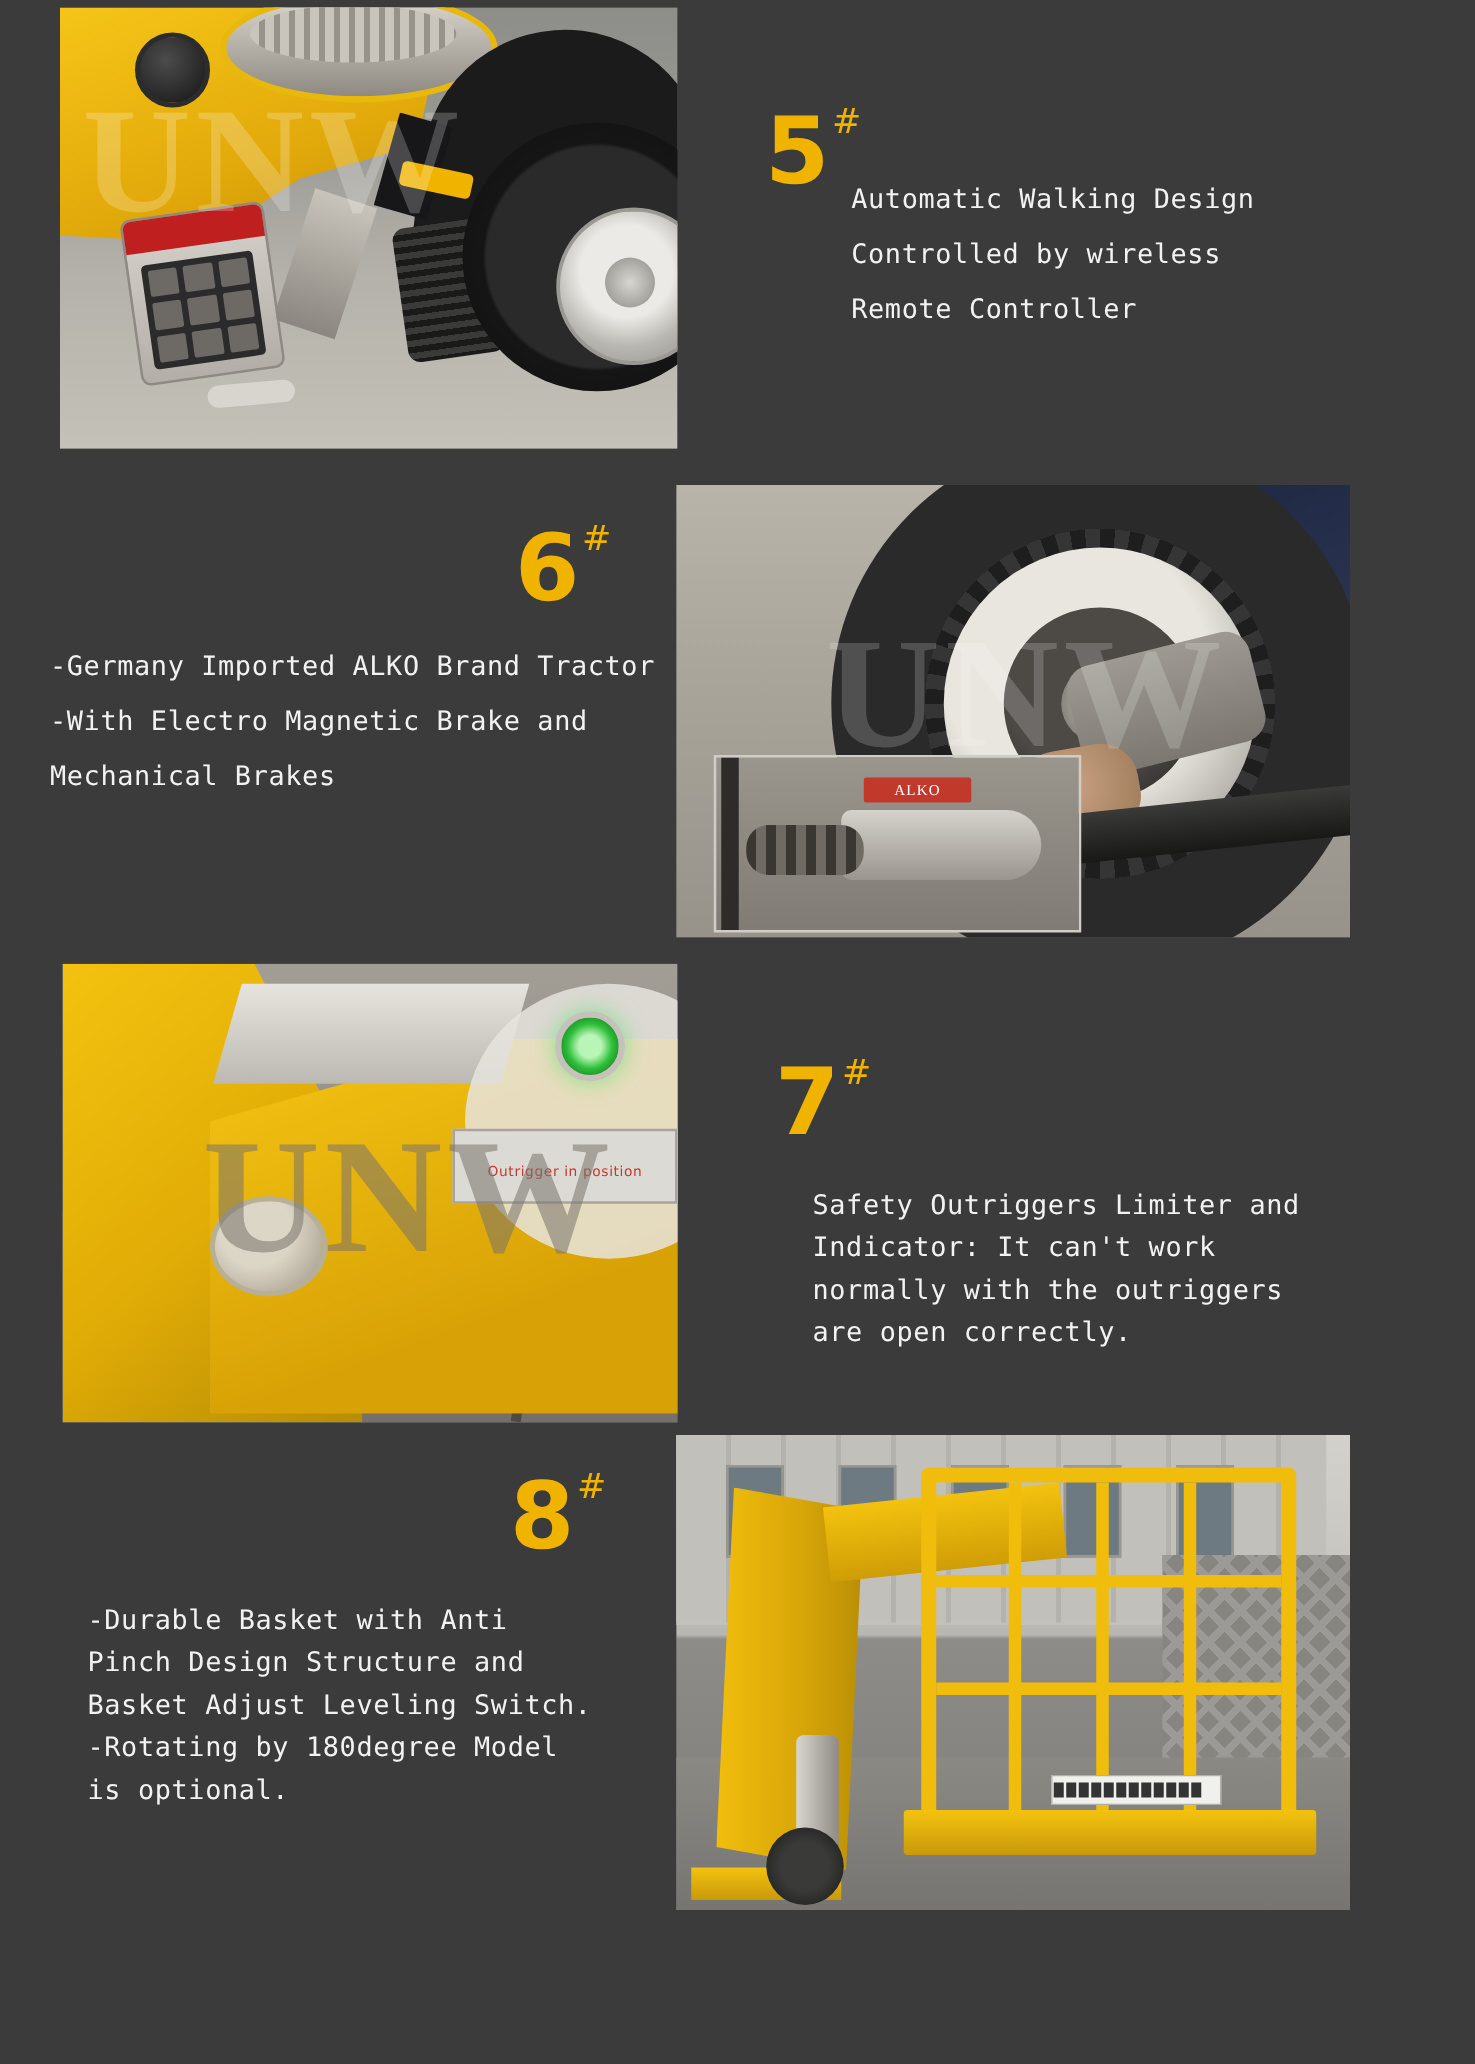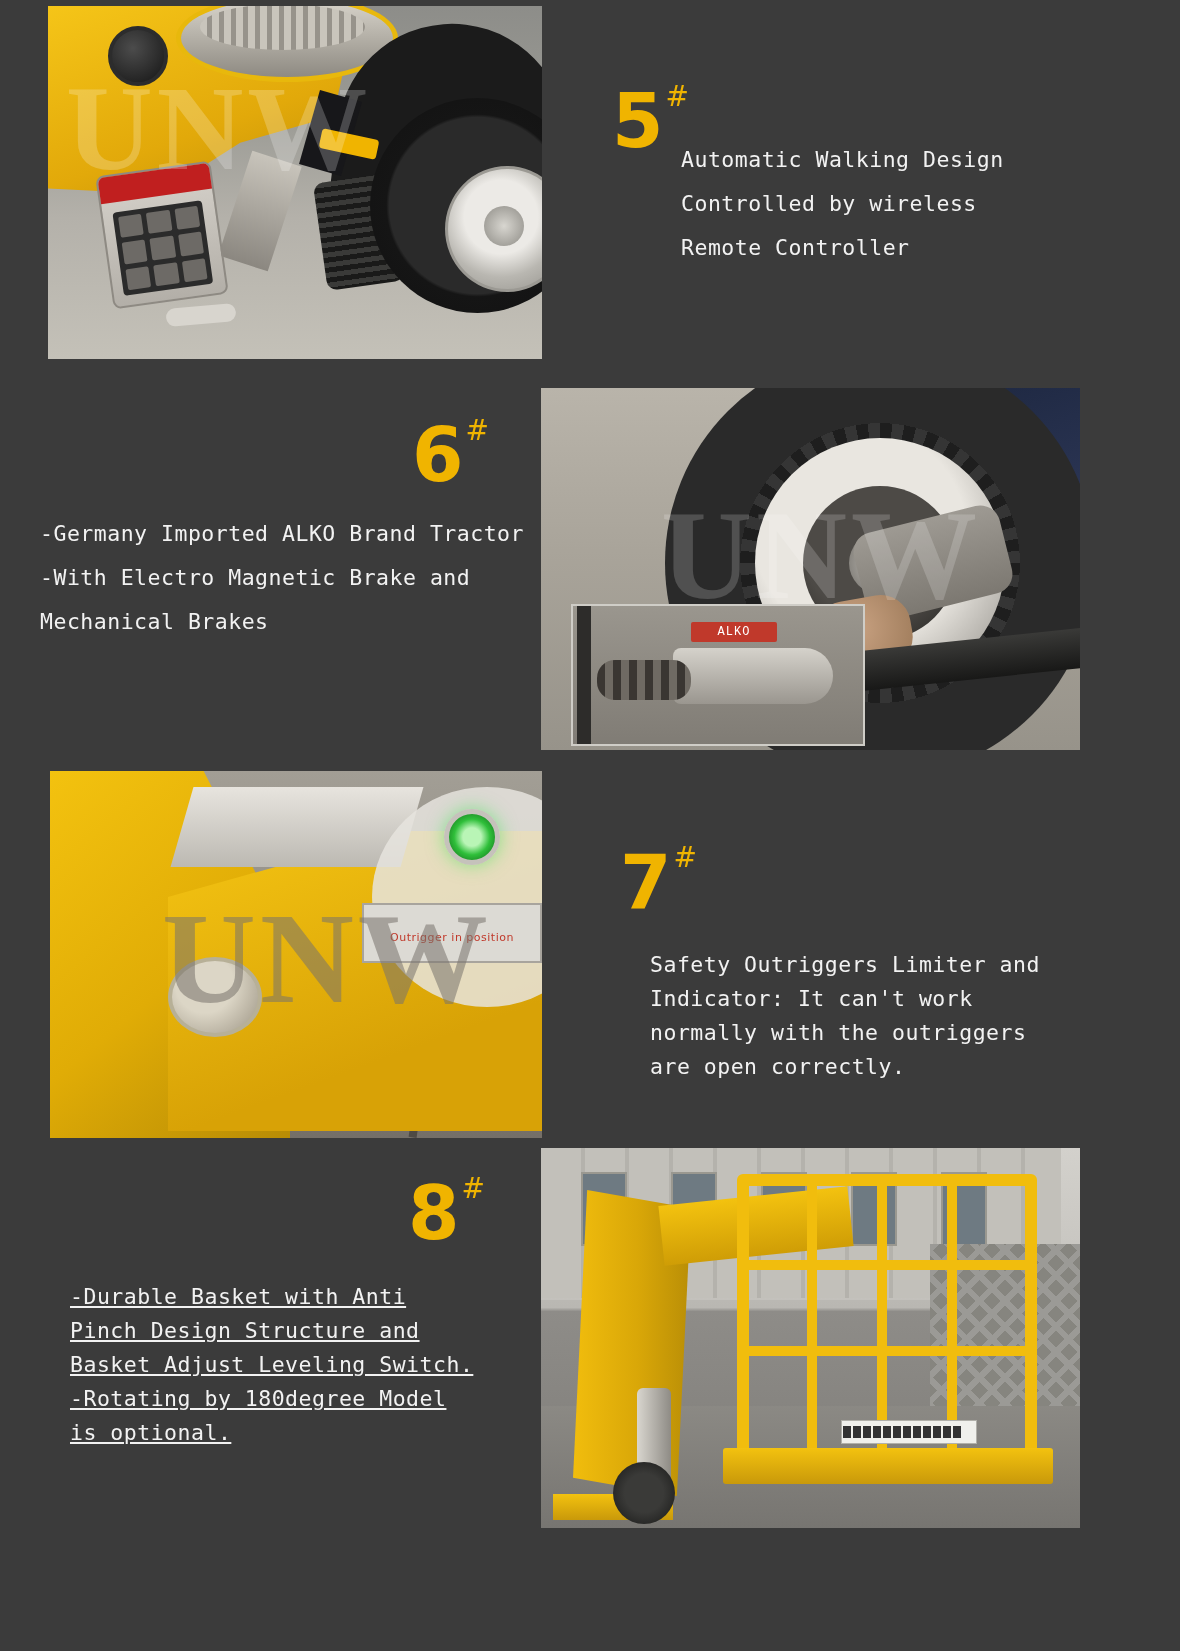--- a/index.html
+++ b/index.html
@@ -223,21 +223,21 @@
     border-radius: 8px 28px 28px 8px;
   }
   #photo2 .inset .spring {
     position: absolute; left: 24px; top: 54px; width: 94px; height: 40px;
     background: repeating-linear-gradient(90deg,#3a3632 0 8px,#6f6a63 8px 16px);
     border-radius: 18px;
   }
   #photo2 .inset .label {
     position: absolute; left: 118px; top: 16px; width: 86px; height: 20px;
     background: #c0392b; color: #fff; font-size: 12px; text-align: center;
-    line-height: 20px; font-family: Liberation Mono, monospace; letter-spacing: 1px;
+    line-height: 20px; font-family: Liberation Serif, serif; letter-spacing: 1px;
     border-radius: 2px;
   }
   #photo2 .inset .post {
     position: absolute; left: 4px; top: 0; width: 14px; height: 100%;
     background: #2d2c2a;
   }
 
   
   #photo3 { left: 50px; top: 771px; width: 492px; height: 367px; }
   #photo3 .bg {
@@ -468,21 +468,21 @@
     <span class="num">7</span><span class="hash">#</span>
   </div>
   <div class="caption tight" style="left:650px; top:948px; width:445px; line-height:34px;">Safety Outriggers Limiter and
 Indicator: It can't work
 normally with the outriggers
 are open correctly.</div>
 
   <div class="numblock" style="left:408px; top:1176px;">
     <span class="num">8</span><span class="hash">#</span>
   </div>
-  <div class="caption tight" style="left:70px; top:1280px; width:460px; line-height:34px;text-decoration:underline;">-Durable Basket with Anti
+  <div class="caption tight" style="left:70px; top:1280px; width:460px; line-height:34px;">-Durable Basket with Anti
 Pinch Design Structure and
 Basket Adjust Leveling Switch.
 -Rotating by 180degree Model
 is optional.</div>
 
   <div class="photo" id="photo4">
     <div class="inner">
       <div class="bg"></div>
       <div class="sky"></div>
       <div class="bld"></div>

